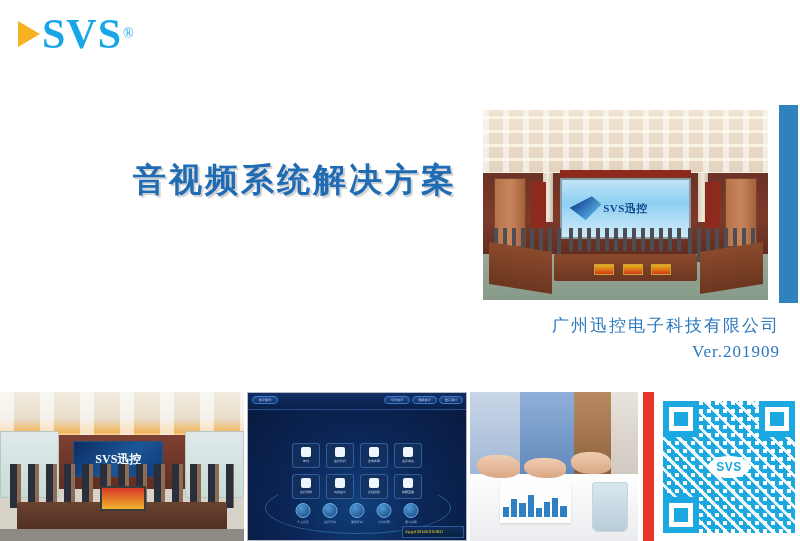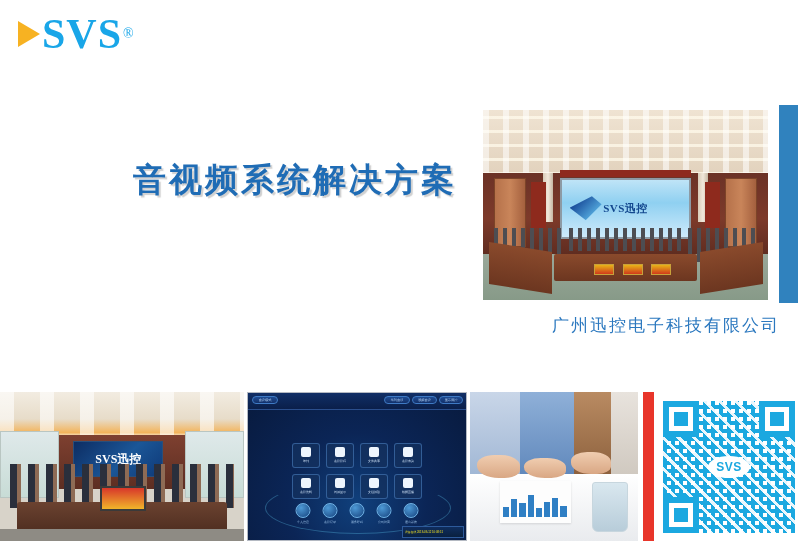--- a/index.html
+++ b/index.html
@@ -437,20 +437,21 @@
 </div>
 
 <div id="accent-bar-right"></div>
 
 <div id="title-block">
   <div class="title-line">音视频系统解决方案</div>
 </div>
 
 <div id="company-block">
   <div id="company-name">广州迅控电子科技有限公司</div>
+  <div id="version-text">Ver.201909</div>
 </div>
 
 <div id="bottom-strip">
 
   <div id="bottom-photo-meeting">
     <div class="m-ceiling"></div>
     <div class="m-wall"></div>
     <div class="m-window l"></div>
     <div class="m-window r"></div>
     <div class="m-screen">SVS迅控</div>

